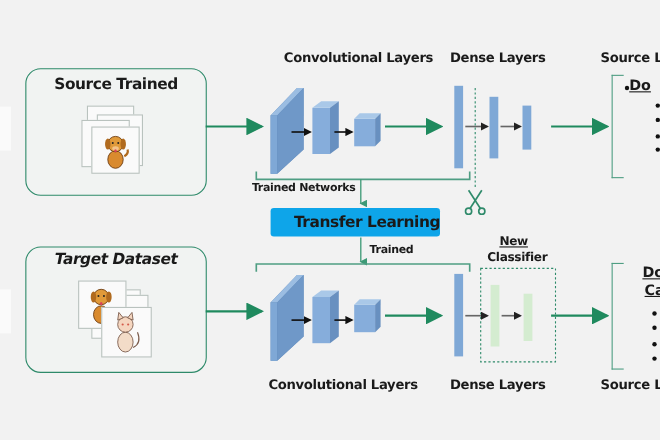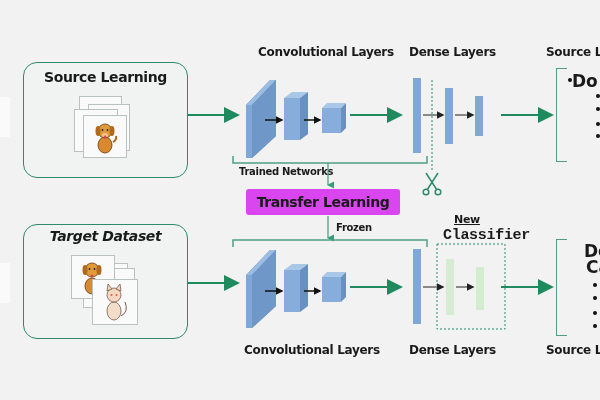--- a/index.html
+++ b/index.html
@@ -3,36 +3,36 @@
 <meta charset="utf-8">
 <style>
   html, body { margin:0; padding:0; }
   body { width:600px; height:400px; background:#f2f2f2; position:relative; overflow:hidden;
          font-family:"DejaVu Sans", "Liberation Sans", sans-serif; color:#1a1a1a; }
   .lbl { position:absolute; font-weight:bold; font-size:12px; letter-spacing:-0.3px; white-space:nowrap; }
   .panel { position:absolute; border:1.5px solid #2e8a6a; border-radius:14px; background:#f1f3f2; }
   .panel-title { position:absolute; left:0; right:0; text-align:center; font-weight:bold; font-size:14px; letter-spacing:-0.4px; }
   .edge-block { position:absolute; left:0; width:10px; background:#fafafa; }
   .card { position:absolute; background:#fafafa; border:1px solid #b9c2be; }
-  .tl-box { position:absolute; left:246px; top:189px; width:154px; height:26px; background:#d946ef; border-radius:3px;
-            text-align:center; line-height:26px; font-weight:bold; font-size:14px; letter-spacing:-0.4px; }
+  .tl-box { position:absolute; left:246px; top:189px; width:154px; height:26px; background:#0ea5e9; border-radius:3px;
+            text-align:right; line-height:26px; font-weight:bold; font-size:14px; letter-spacing:-0.4px; }
   .small { position:absolute; font-weight:bold; font-size:10px; letter-spacing:-0.3px; white-space:nowrap; }
   .bracket { position:absolute; border:1.5px solid #4f9e83; border-right:none; width:10px; }
-  .out-text { position:absolute; font-weight:bold; font-size:17px; white-space:nowrap; }
+  .out-text { position:absolute; font-weight:bold; font-size:13px; white-space:nowrap;text-decoration:underline; }
   .bullet { position:absolute; width:4px; height:4px; background:#111; border-radius:50%; }
   svg { position:absolute; left:0; top:0; }
 </style>
 </head>
 <body>
 
 <div class="edge-block" style="top:97px;height:40px;"></div>
 <div class="edge-block" style="top:263px;height:40px;"></div>
 
 <div class="panel" style="left:23px;top:62px;width:163px;height:114px;">
-  <div class="panel-title" style="top:6px;">Source Learning</div>
+  <div class="panel-title" style="top:6px;">Source Trained</div>
 </div>
 <div class="card" style="left:79px;top:96px;width:41px;height:22px;"></div>
 <div class="card" style="left:88px;top:104px;width:40px;height:45px;"></div>
 <div class="card" style="left:74px;top:109px;width:42px;height:41px;"></div>
 <div class="card" style="left:83px;top:115px;width:42px;height:41px;">
   <svg width="42" height="41" viewBox="0 0 42 41">
     <ellipse cx="21" cy="29" rx="7" ry="8" fill="#d98a2e" stroke="#6b3a10" stroke-width="0.8"></ellipse>
     <circle cx="21" cy="15" r="7" fill="#e09a3a" stroke="#6b3a10" stroke-width="0.8"></circle>
     <ellipse cx="14" cy="15" rx="2.5" ry="5" fill="#b06a1e"></ellipse>
     <ellipse cx="28" cy="15" rx="2.5" ry="5" fill="#b06a1e"></ellipse>
@@ -72,25 +72,25 @@
   </svg>
 </div>
 
 <div class="lbl" style="left:258px;top:45px;">Convolutional Layers</div>
 <div class="lbl" style="left:409px;top:45px;">Dense Layers</div>
 <div class="lbl" style="left:546px;top:45px;">Source La</div>
 <div class="lbl" style="left:244px;top:343px;">Convolutional Layers</div>
 <div class="lbl" style="left:409px;top:343px;">Dense Layers</div>
 <div class="lbl" style="left:546px;top:343px;">Source La</div>
 
-<div class="small" style="left:239px;top:166px;">Trained Networks</div>
+<div class="small" style="left:229px;top:166px;">Trained Networks</div>
 <div class="tl-box">Transfer Learning</div>
-<div class="small" style="left:336px;top:222px;">Frozen</div>
+<div class="small" style="left:336px;top:222px;">Trained</div>
 <div class="small" style="left:454px;top:213px;font-size:11px;text-decoration:underline;">New</div>
-<div class="small" style="left:443px;top:227px;font-size:15px;font-family:Liberation Mono, monospace;">Classifier</div>
+<div class="small" style="left:443px;top:227px;font-size:11px;">Classifier</div>
 
 <div class="bracket" style="left:556px;top:68px;height:92px;"></div>
 <div class="out-text" style="left:572px;top:71px;">Do</div>
 <div class="bullet" style="left:568px;top:78px;"></div>
 <div class="bullet" style="left:596px;top:94px;"></div>
 <div class="bullet" style="left:596px;top:107px;"></div>
 <div class="bullet" style="left:596px;top:122px;"></div>
 <div class="bullet" style="left:596px;top:134px;"></div>
 
 <div class="bracket" style="left:556px;top:239px;height:95px;"></div>

